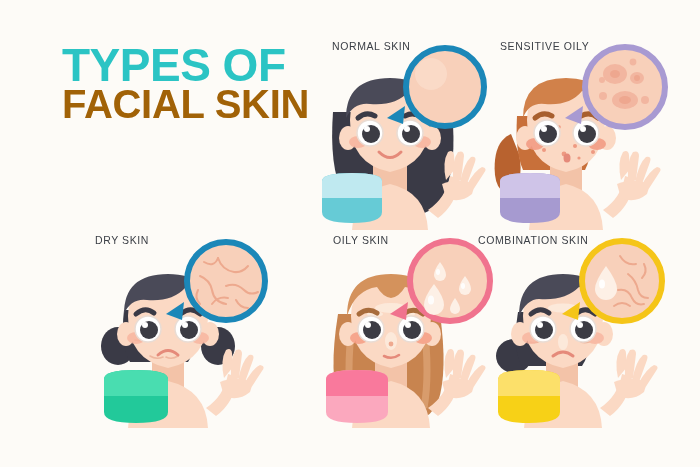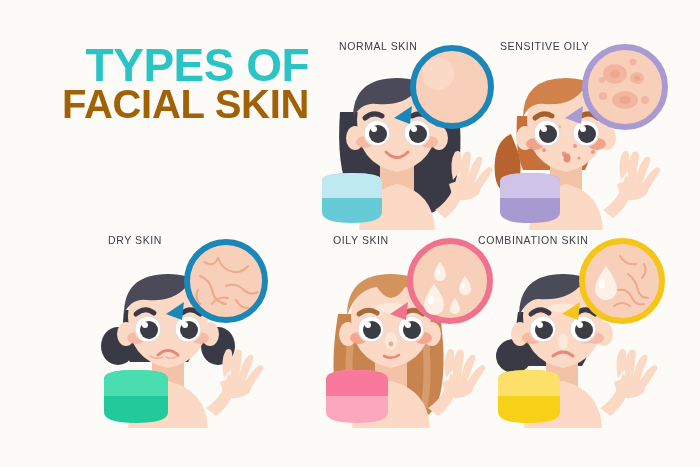--- a/index.html
+++ b/index.html
@@ -7,21 +7,20 @@
     width:700px;height:467px;overflow:hidden;
     background:#FDFBF7;
     font-family:"Liberation Sans", sans-serif;
     position:relative;
   }
   #infographic{position:absolute;inset:0;}
   .title{position:absolute;left:62px;top:44px;line-height:0.92;}
   .title .l1{
     display:block;font-size:46px;font-weight:bold;letter-spacing:-0.5px;
     color:#2BC4C4;
-    text-align:right;
   }
   .title .l2{
     display:block;font-size:40px;font-weight:bold;letter-spacing:-0.3px;
     color:#3A3E45;
   }
   .card{position:absolute;}
   .card-label{
     position:absolute;white-space:nowrap;
     font-size:10.5px;letter-spacing:0.6px;color:#3A3E45;
     font-family:"Liberation Sans", sans-serif;
@@ -31,21 +30,21 @@
 </head>
 <body style="background: rgb(253, 251, 247);">
 
 <div id="infographic">
 
   <div class="title">
     <span class="l1" style="color: rgb(43, 196, 196);">TYPES OF</span>
     <span class="l2" style="color: #a16207;">FACIAL SKIN</span>
   </div>
 
-  <div class="card" style="left:307px;top:34px;width:190px;height:205px;">
+  <div class="card" style="left:300px;top:34px;width:190px;height:205px;">
     <div class="card-label" style="left:32px;top:6px;">NORMAL SKIN</div>
     <svg width="190" height="205" viewBox="0 0 190 205">
 
       <path d="M33 78 q-4 55 10 82 q12 18 28 20 l50 0 q16 -4 24 -22 q12 -28 7 -80 z" fill="#3A3A46"></path>
 
       <path d="M73 126 h34 v34 q-17 10 -34 0 z" fill="#F3C3A8"></path>
 
       <path d="M52 196 q2 -38 38 -46 q36 8 38 46 z" fill="#FBD9C4"></path>
 
       <ellipse cx="48" cy="104" rx="9" ry="12" fill="#FBD9C4"></ellipse>
@@ -156,21 +155,21 @@
       </g>
       <g fill="#EEA78F">
         <ellipse cx="140" cy="40" rx="5" ry="4"></ellipse>
         <ellipse cx="150" cy="66" rx="6" ry="4"></ellipse>
         <circle cx="162" cy="44" r="3"></circle>
       </g>
     </svg>
   </div>
 
   <div class="card" style="left:78px;top:228px;width:200px;height:210px;">
-    <div class="card-label" style="left:30px;top:6px;">DRY SKIN</div>
+    <div class="card-label" style="left:17px;top:6px;">DRY SKIN</div>
     <svg width="200" height="210" viewBox="0 0 200 210">
 
       <ellipse cx="40" cy="118" rx="17" ry="19" fill="#3A3A46"></ellipse>
       <ellipse cx="140" cy="118" rx="17" ry="19" fill="#3A3A46"></ellipse>
 
       <path d="M46 82 q-4 36 6 52 l58 0 q12 -18 9 -52 z" fill="#3A3A46"></path>
 
       <path d="M74 128 h32 v34 q-16 10 -32 0 z" fill="#F3C3A8"></path>
 
       <path d="M50 200 q2 -38 40 -47 q38 9 40 47 z" fill="#FBD9C4"></path>

